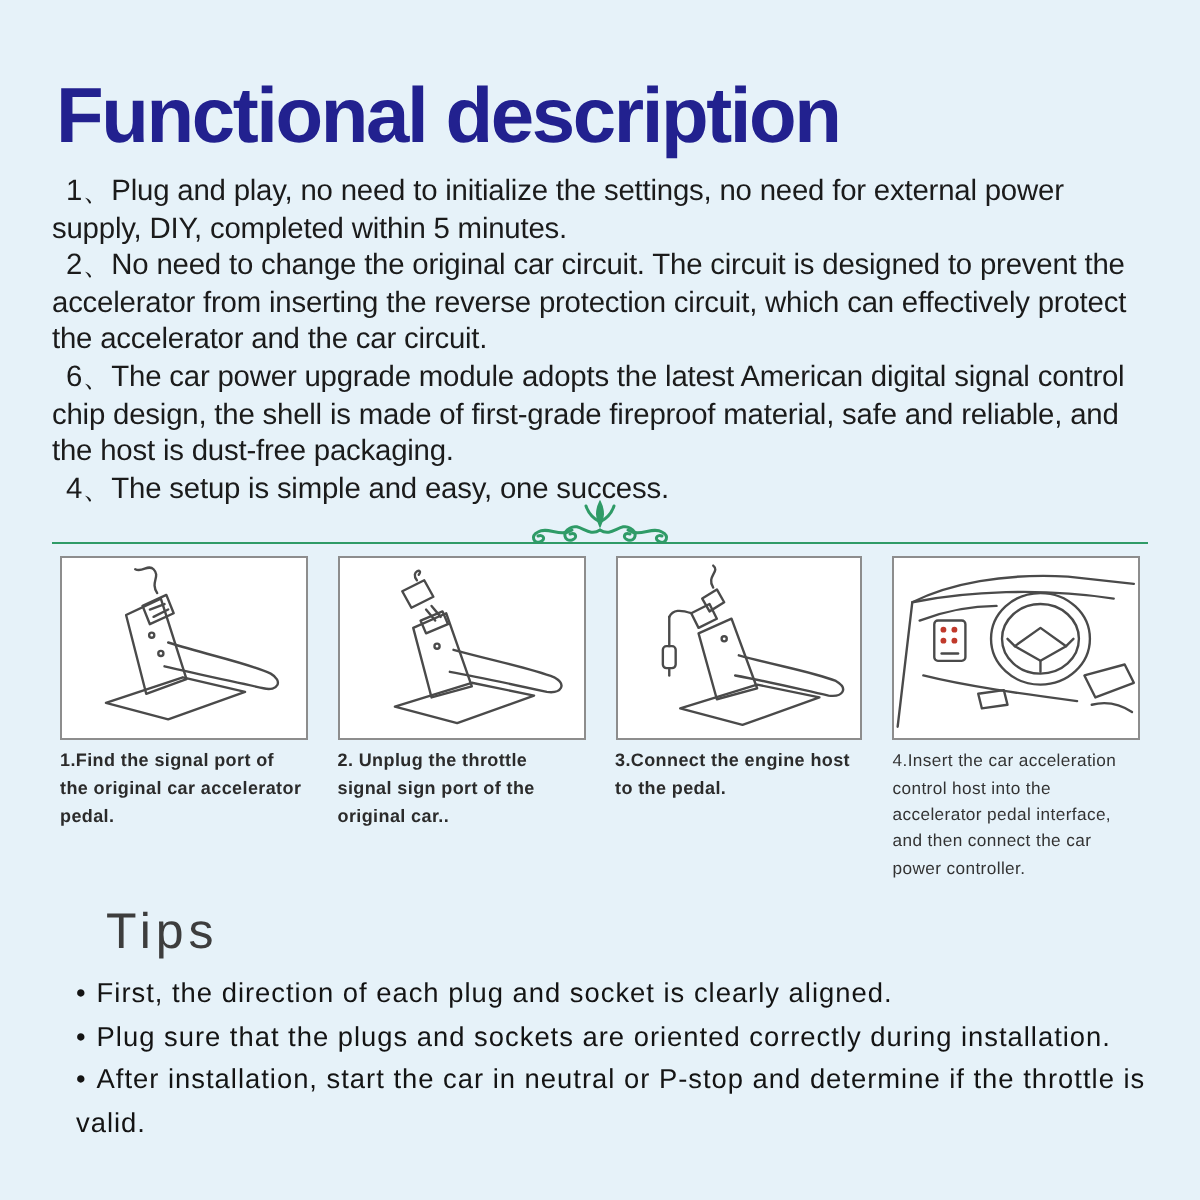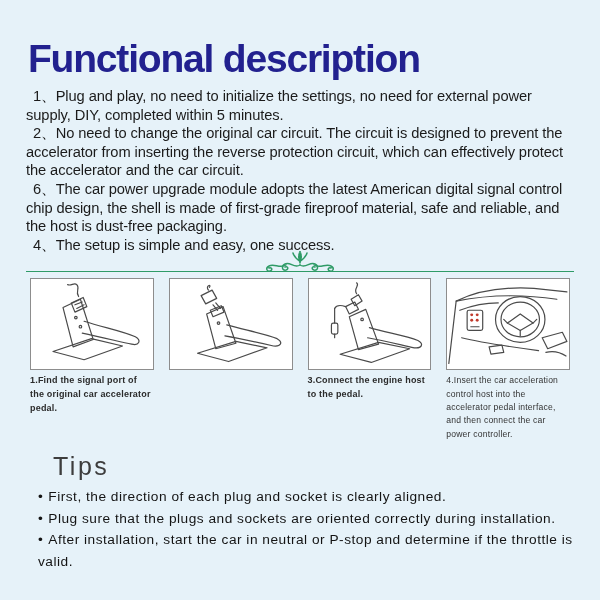--- a/index.html
+++ b/index.html
@@ -127,20 +127,21 @@
               <path d="M50 72 L40 34 L58 26 L72 66 Z"></path>
               <path d="M62 46 C84 52 104 56 117 61 C124 65 121 70 113 69 C95 65 77 61 60 58"></path>
               <path d="M34 14 L46 8 L51 17 L39 23 Z"></path>
               <path d="M42 8 C38 3 46 1 43 5"></path>
               <path d="M47 24 L52 30 M50 22 L55 28"></path>
               <path d="M44 30 L56 25 L59 32 L47 37 Z"></path>
               <circle cx="53" cy="44" r="1.4"></circle>
             </g>
           </svg>
         </div>
+        <figcaption class="step-caption">2. Unplug the throttle signal sign port of the original car..</figcaption>
       </figure>
 
       <figure class="step">
         <div class="step-img">
           <svg viewBox="0 0 133 90">
             <g class="sketch">
               <path d="M34 78 L76 65 L110 72 L68 87 Z"></path>
               <path d="M54 73 L44 37 L62 29 L76 67 Z"></path>
               <path d="M66 49 C88 55 106 58 119 63 C126 67 123 72 115 71 C97 67 81 63 64 60"></path>
               <path d="M40 26 L50 21 L54 29 L44 34 Z"></path>

